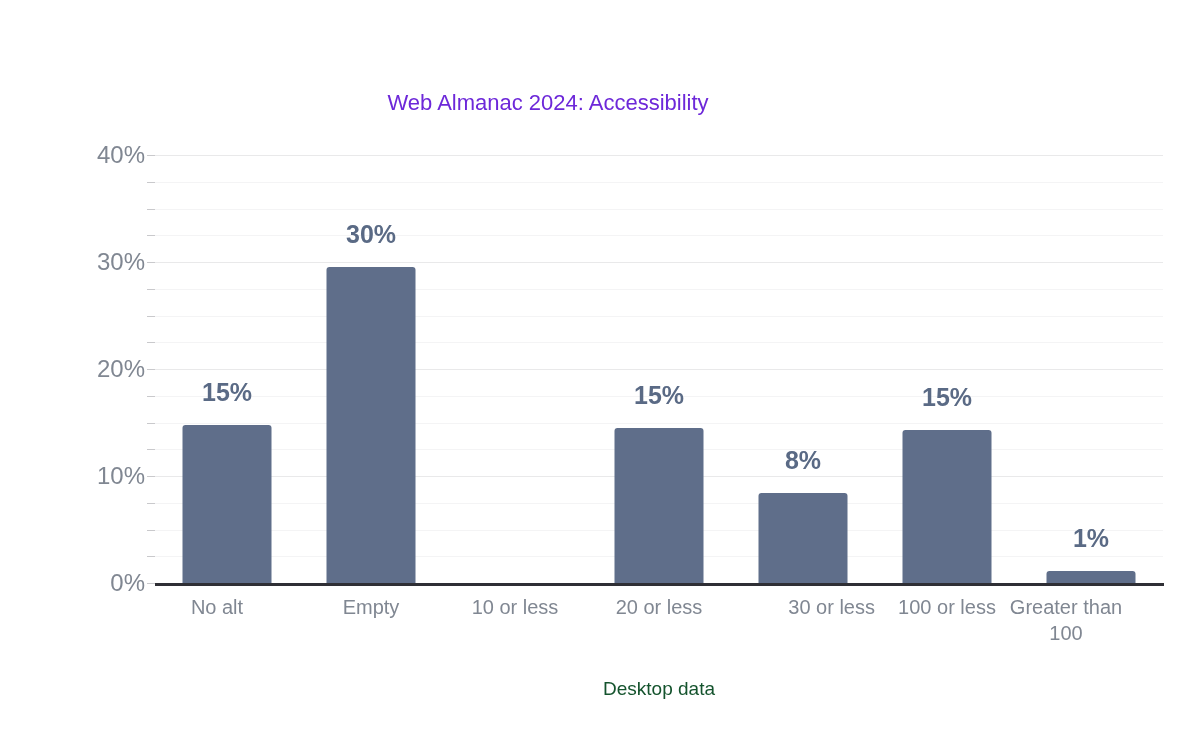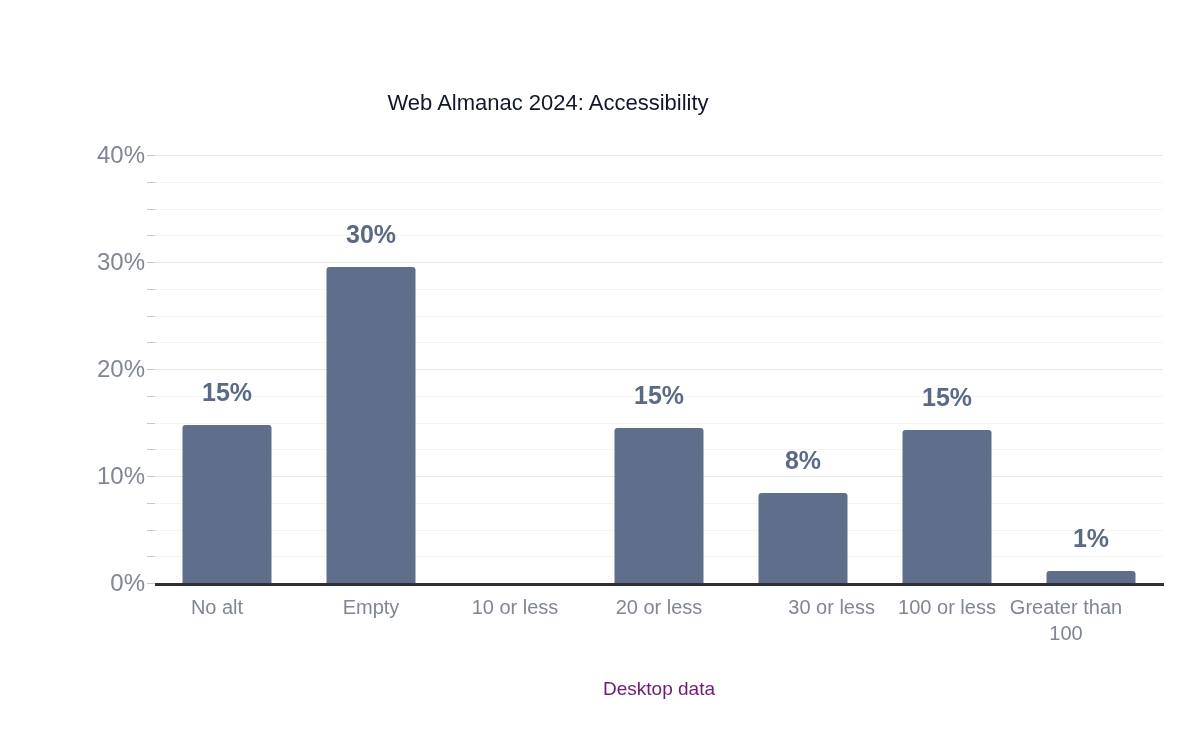--- a/index.html
+++ b/index.html
@@ -33,21 +33,21 @@
     letter-spacing: -0.2px;
     white-space: nowrap;
   }
   .chart-subtitle {
     position: absolute;
     left: 0; top: 90px;
     width: 1096px;
     text-align: center;
     font-size: 22px;
     font-weight: normal;
-    color: #0f172a;
+    color: #6d28d9;
     white-space: nowrap;
   }
 
   
   .plot-area {
     position: absolute;
     left: 155px;
     top: 155px;
     width: 1008px;
     height: 428px;   
@@ -131,21 +131,21 @@
     color: #808792;
     line-height: 26px;
   }
   .x-axis-title {
     position: absolute;
     left: 155px;
     top: 678px;
     width: 1008px;
     text-align: center;
     font-size: 19px;
-    color: #701a75;
+    color: #14532d;
   }
 </style>
 </head>
 <body>
 
 <div id="chart-root">
 
 
   <div class="chart-subtitle">Web Almanac 2024: Accessibility</div>
 

